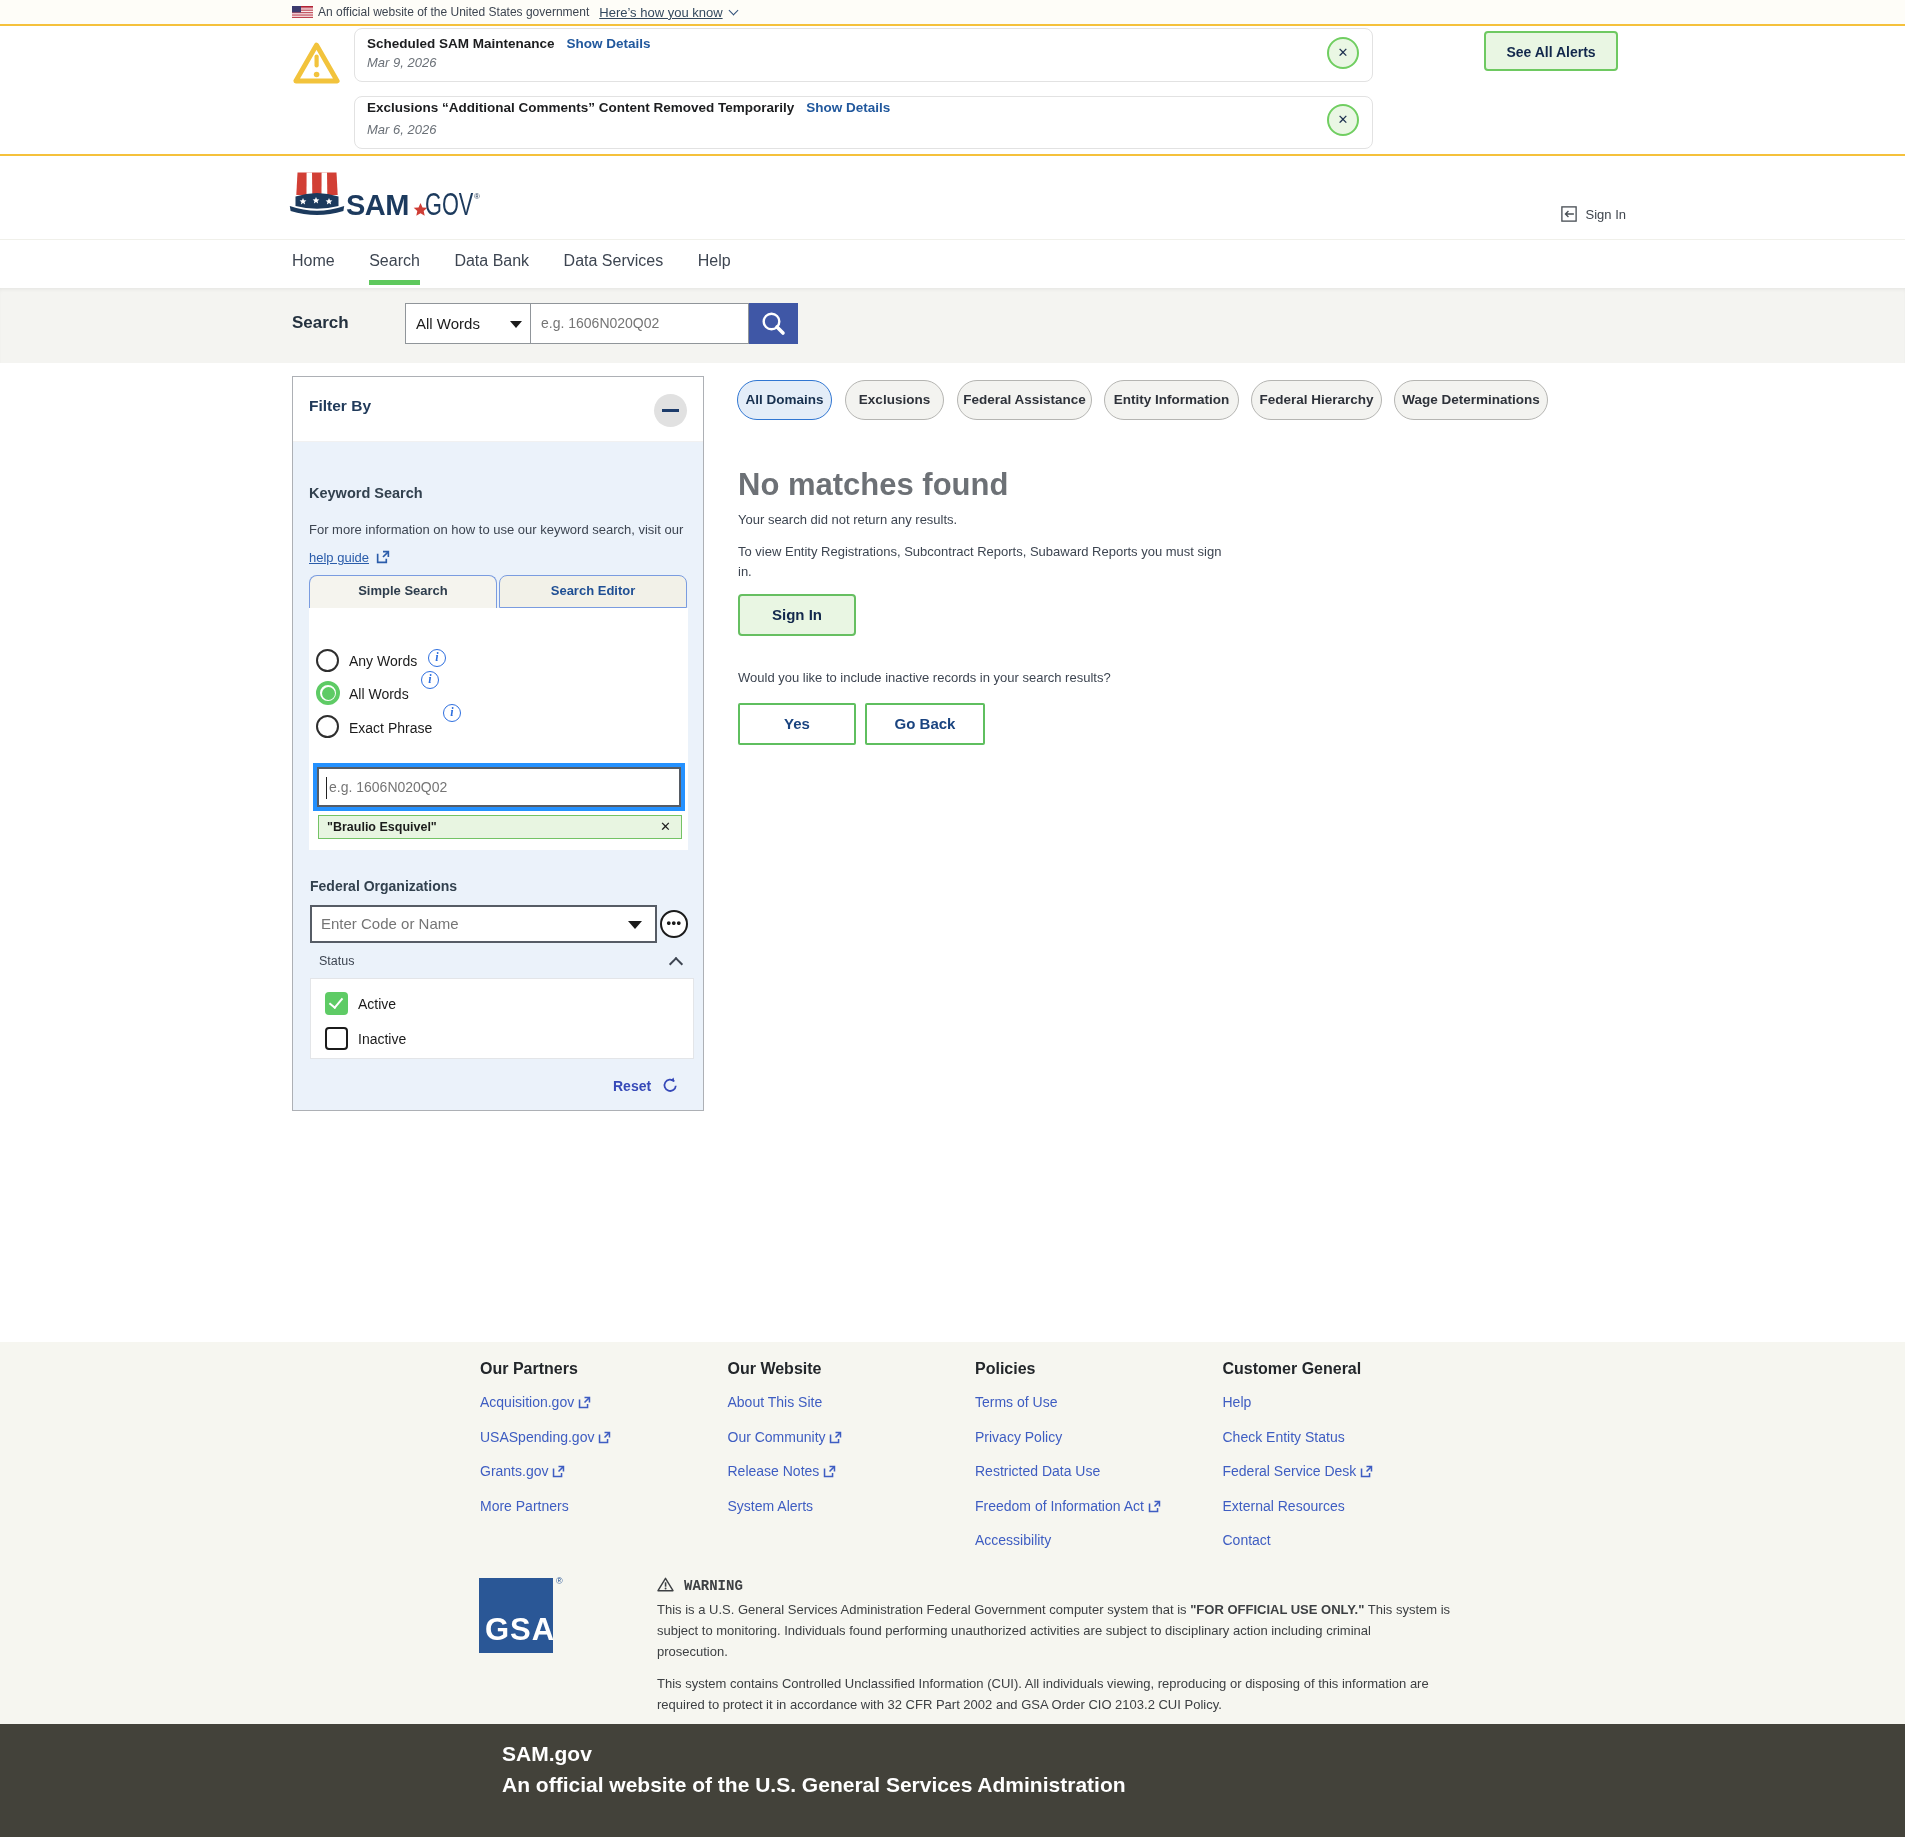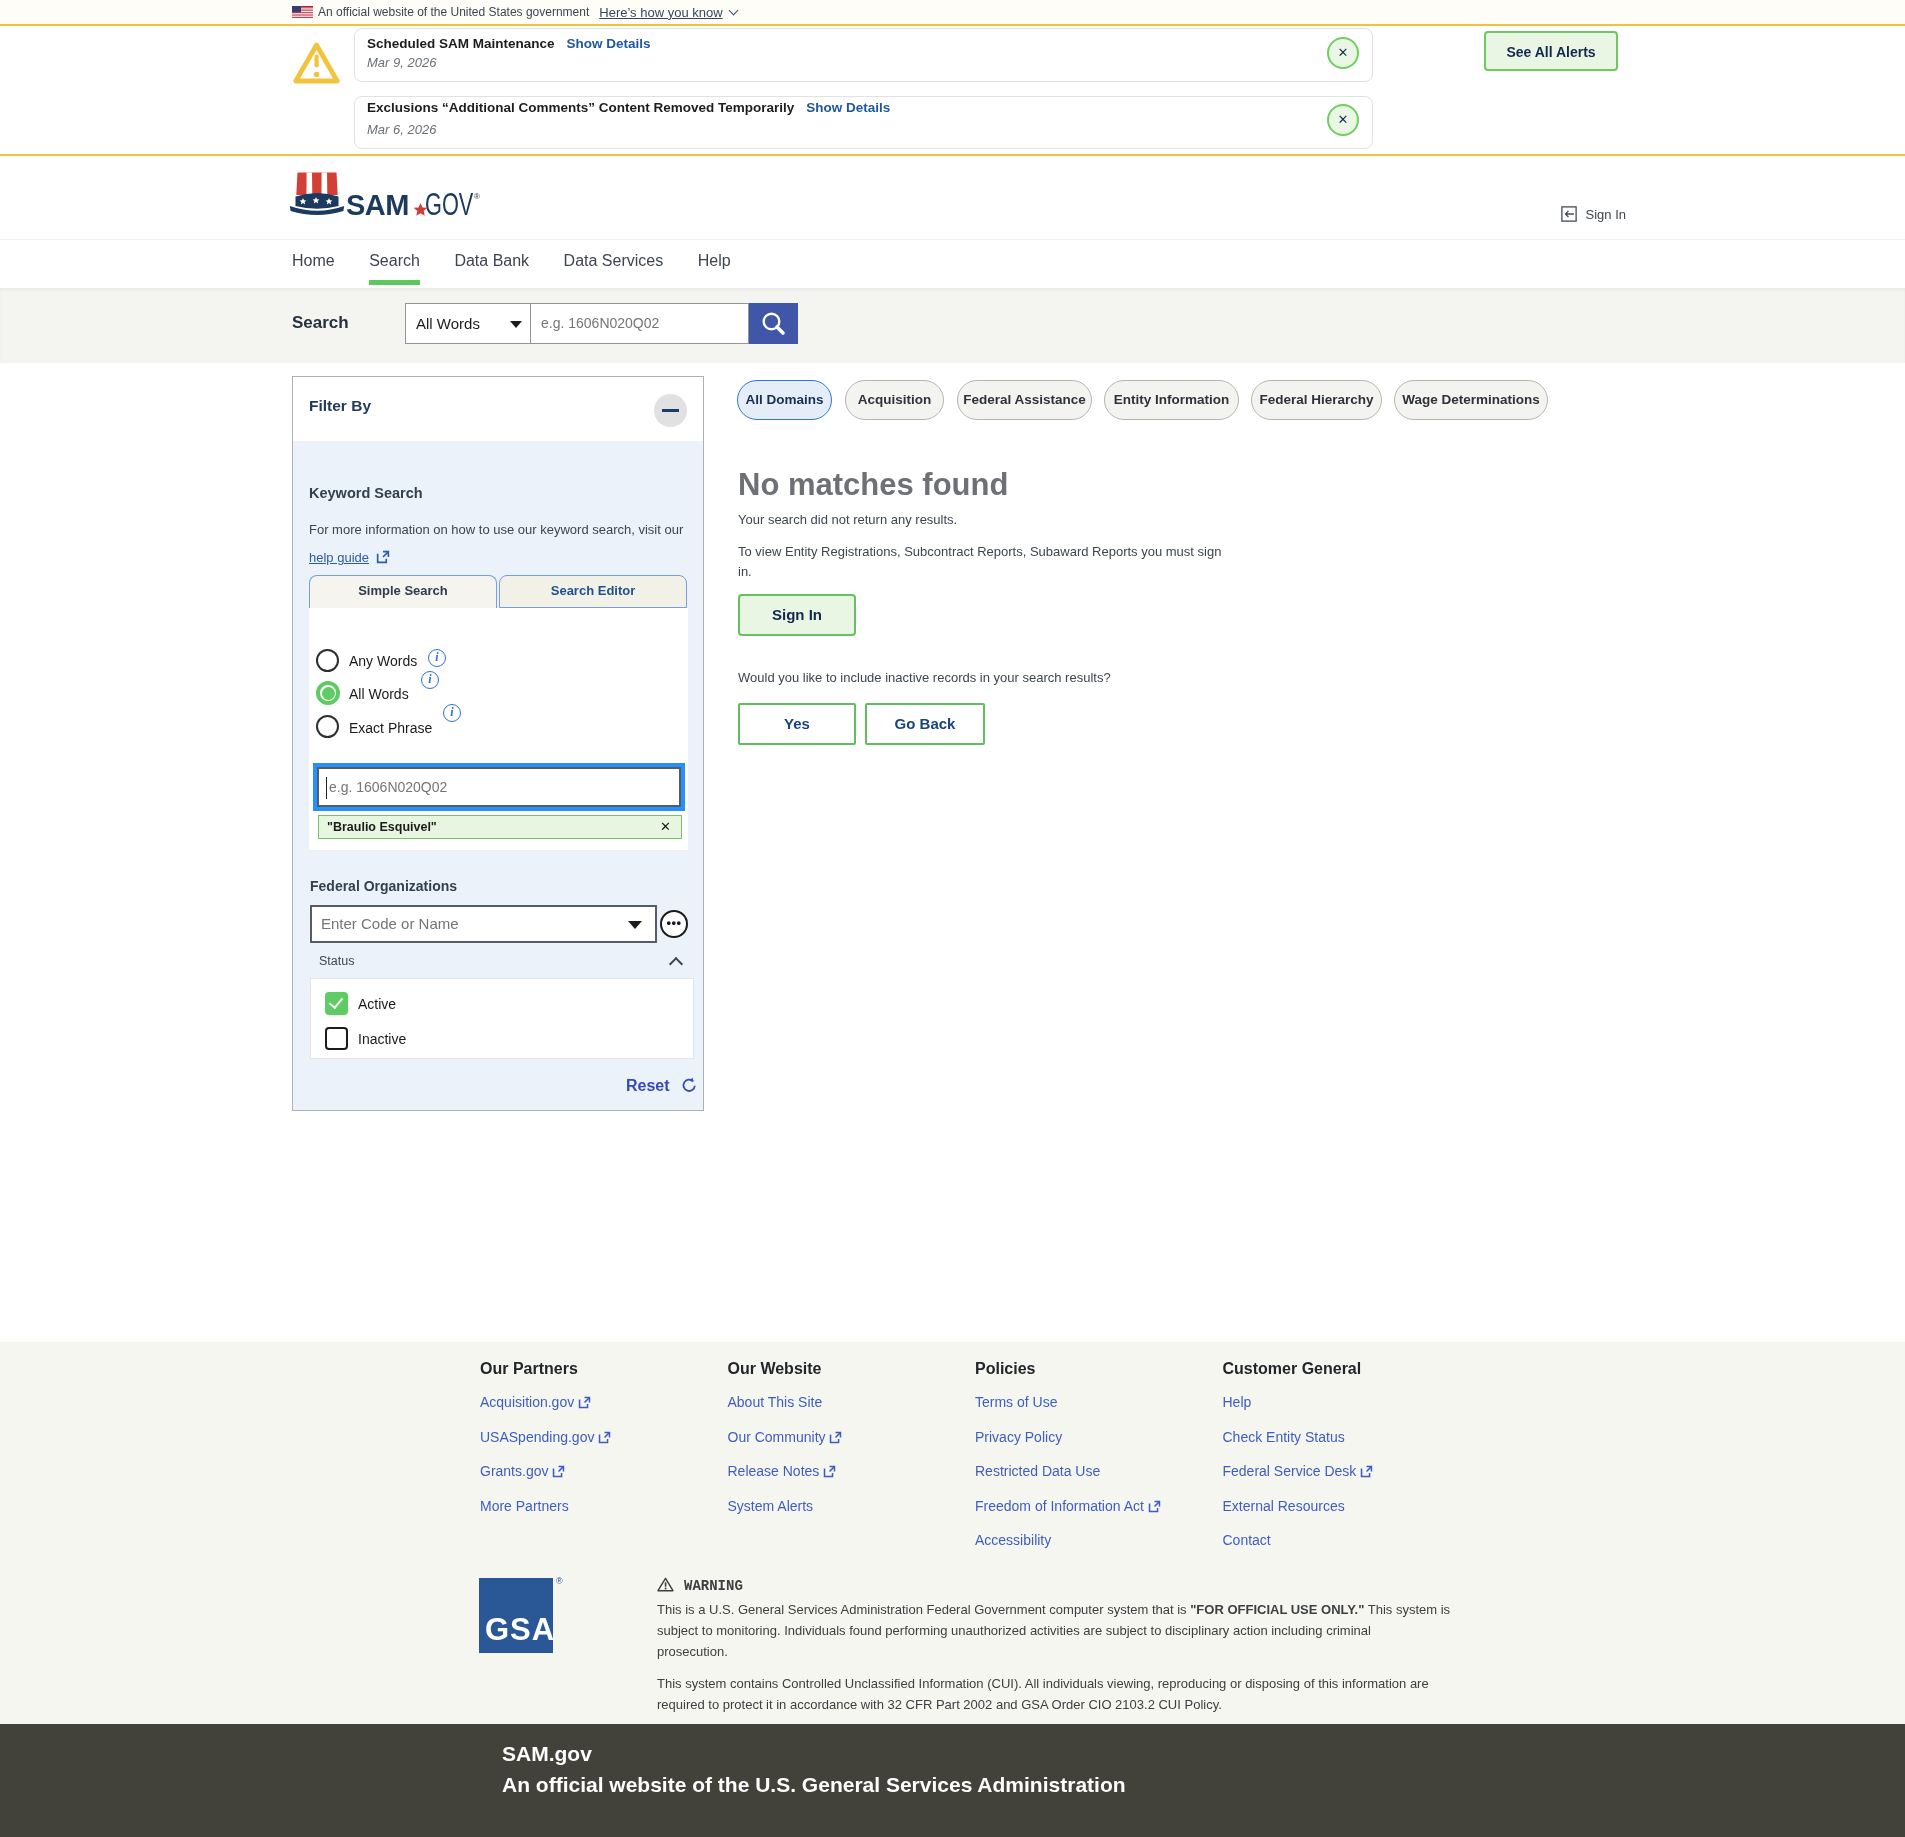--- a/index.html
+++ b/index.html
@@ -74,21 +74,21 @@
 .fsel .car { position:absolute; right:13px; top:14px; width:0; height:0; border-left:7px solid transparent; border-right:7px solid transparent; border-top:8px solid #1b1b1b; }
 .dots { position:absolute; left:367px; top:533px; width:28px; height:28px; border-radius:50%; background:#fff; border:2px solid #1b1b1b; text-align:center; line-height:22px; font-size:13px; font-weight:bold; color:#1b1b1b; letter-spacing:0.5px; }
 .statlbl { position:absolute; left:26px; top:577px; font-size:12.5px; color:#3d4551; }
 .statchev { position:absolute; left:378px; top:582px; width:10px; height:10px; border-left:2px solid #3d4551; border-top:2px solid #3d4551; transform:rotate(45deg); }
 .statbox { position:absolute; left:17px; top:601px; width:384px; height:81px; background:#fff; border:1px solid #e3e5e8; }
 .cb { position:absolute; width:23px; height:23px; border-radius:4px; }
 .cb.on { background:#5ecb65; }
 .cb.on:after { content:""; position:absolute; left:7px; top:3px; width:6px; height:11px; border-right:2.5px solid #fff; border-bottom:2.5px solid #fff; transform:rotate(40deg); }
 .cb.off { background:#fff; border:2px solid #1b1b1b; }
 .cblbl { position:absolute; font-size:14px; color:#1b1b1b; }
-.reset { position:absolute; left:333px; top:700px; font-size:16px; font-weight:bold; color:#3649b8;text-align:center; }
+.reset { position:absolute; left:320px; top:700px; font-size:14px; font-weight:bold; color:#3649b8;text-align:center; }
 
 
 .pills { position:absolute; left:445px; top:17px; display:flex; }
 .pill { height:40px; white-space:nowrap; border-radius:20px; background:#f3f3f0; border:1px solid #b5b5b2; font-size:13.5px; font-weight:bold; color:#2e323a; line-height:38px; text-align:center; }
 .pill.sel { background:#e4edf8; border:1.5px solid #3076d2; color:#17304f; line-height:37px; }
 .nmf { position:absolute; left:446px; top:104px; font-size:31px; font-weight:bold; color:#6d7176; }
 .t1 { position:absolute; left:446px; top:149px; font-size:13px; color:#3d4551; }
 .t2 { position:absolute; left:446px; top:179px; width:500px; font-size:13px; line-height:19.5px; color:#3d4551; }
 .btn-green { position:absolute; width:118px; height:42px; background:#e9f6e3; border:2px solid #66bf61; border-radius:4px; font-size:15px; font-weight:bold; color:#12284c; text-align:center; line-height:38px; }
 .btn-white { position:absolute; height:42px; background:#fff; border:2px solid #5fbf5f; border-radius:2px; font-size:15px; font-weight:bold; color:#1a4480; text-align:center; line-height:38px; }
@@ -266,21 +266,21 @@
       <div class="reset">Reset
         <svg width="17" height="17" viewBox="0 0 18 18" style="vertical-align:-3px; margin-left:7px;">
             <path d="M14.6 9.3 a6 6 0 1 1 -1.8-4.8" fill="none" stroke="#3649b8" stroke-width="1.9"></path>
             <path d="M12.2 0.6 L13.2 5 L8.9 4.1 Z" fill="#3649b8"></path>
           </svg>
       </div>
     </div>
 
     <div class="pills">
       <div class="pill sel" style="width:95px; margin-right:13px;">All Domains</div>
-      <div class="pill" style="width:99px; margin-right:13px;">Acquisition</div>
+      <div class="pill" style="width:99px; margin-right:13px;">Exclusions</div>
       <div class="pill" style="width:135px; margin-right:12px;">Federal Assistance</div>
       <div class="pill" style="width:135px; margin-right:12px;">Entity Information</div>
       <div class="pill" style="width:131px; margin-right:12px;">Federal Hierarchy</div>
       <div class="pill" style="width:154px;">Wage Determinations</div>
     </div>
     <div class="nmf">No matches found</div>
     <div class="t1">Your search did not return any results.</div>
     <div class="t2">To view Entity Registrations, Subcontract Reports, Subaward Reports you must sign in.</div>
     <div class="btn-green" style="left:446px; top:231px;">Sign In</div>
     <div class="t3">Would you like to include inactive records in your search results?</div>

